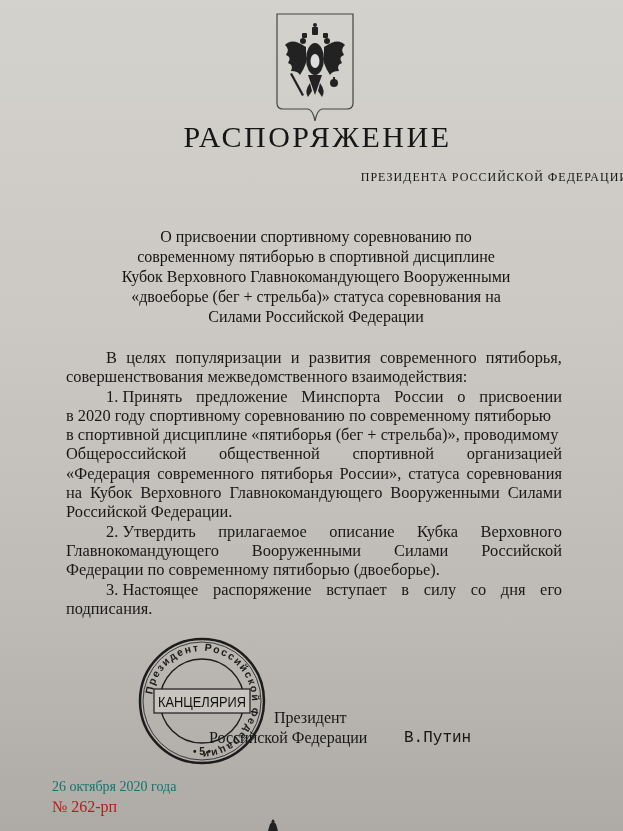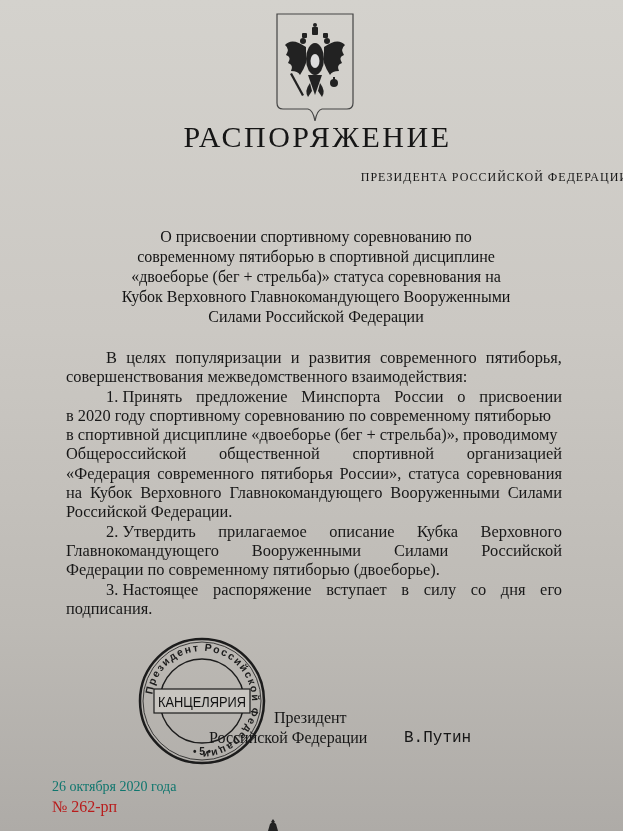--- a/index.html
+++ b/index.html
@@ -159,22 +159,22 @@
     </g>
     <ellipse cx="41" cy="50" rx="4.5" ry="7" fill="#ddd"></ellipse>
   </svg>
 
   <div class="title">РАСПОРЯЖЕНИЕ</div>
   <div class="subtitle">ПРЕЗИДЕНТА РОССИЙСКОЙ ФЕДЕРАЦИИ</div>
 
   <div class="heading">
     <div>О присвоении спортивному соревнованию по</div>
     <div>современному пятиборью в спортивной дисциплине</div>
+    <div>Кубок Верховного Главнокомандующего Вооруженными</div>
     <div>«двоеборье (бег + стрельба)» статуса соревнования на</div>
-    <div>Кубок Верховного Главнокомандующего Вооруженными</div>
     <div>Силами Российской Федерации</div>
   </div>
 
   <div class="body">
     <div class="line indent">
       <span>В</span>
       <span>целях</span>
       <span>популяризации</span>
       <span>и</span>
       <span>развития</span>
@@ -190,21 +190,21 @@
       <span>предложение</span>
       <span>Минспорта</span>
       <span>России</span>
       <span>о</span>
       <span>присвоении</span>
     </div>
     <div class="line left">
       <span>в 2020 году спортивному соревнованию по современному пятиборью</span>
     </div>
     <div class="line left">
-      <span>в спортивной дисциплине «двоеборье (бег + стрельба)», проводимому</span>
+      <span>в спортивной дисциплине «пятиборья (бег + стрельба)», проводимому</span>
     </div>
     <div class="line">
       <span>Общероссийской</span>
       <span>общественной</span>
       <span>спортивной</span>
       <span>организацией</span>
     </div>
     <div class="line">
       <span>«Федерация</span>
       <span>современного</span>

